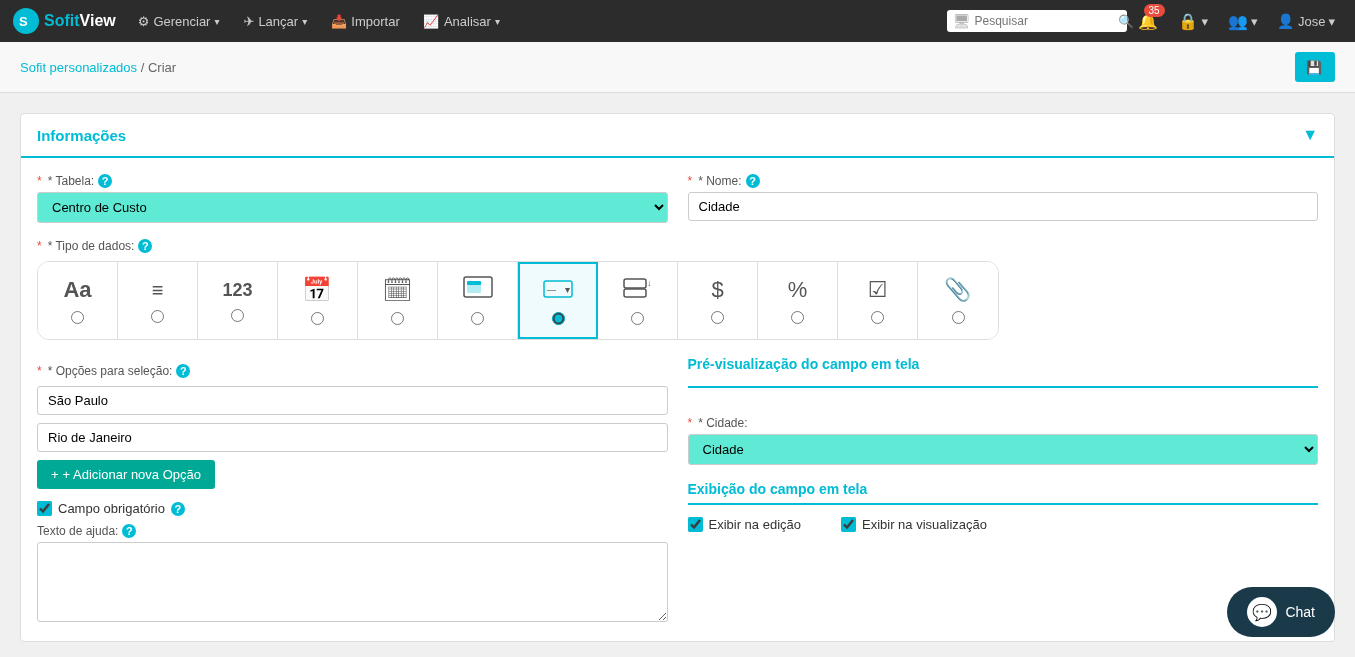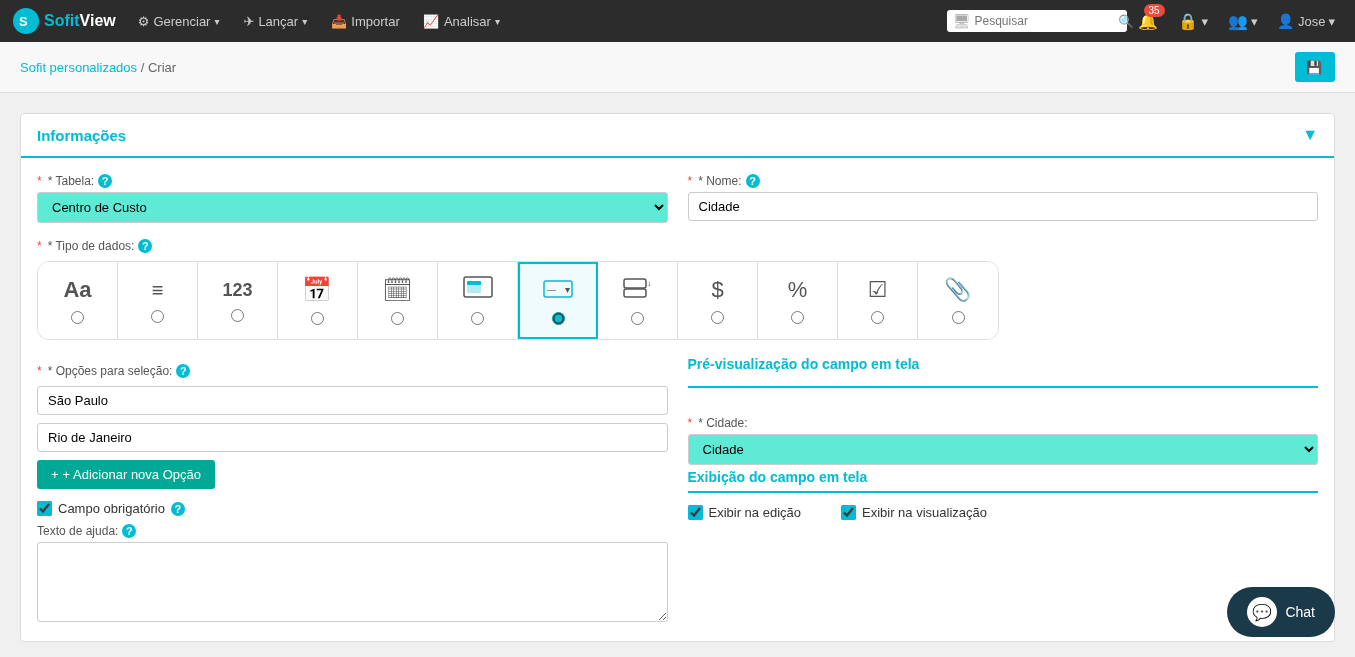--- a/index.html
+++ b/index.html
@@ -302,21 +302,21 @@
       color: #555;
       display: flex;
       align-items: center;
       gap: 4px;
       margin-bottom: 4px;
     }
     .display-section {
       border-bottom: 2px solid #00bcd4;
       padding-bottom: 6px;
       margin-bottom: 12px;
-      margin-top: 4px;
+      margin-top: 16px;
     }
     .display-title {
       color: #00bcd4;
       font-size: 14px;
       font-weight: bold;
     }
     .display-checkboxes {
       display: flex;
       gap: 40px;
       margin-top: 10px;

